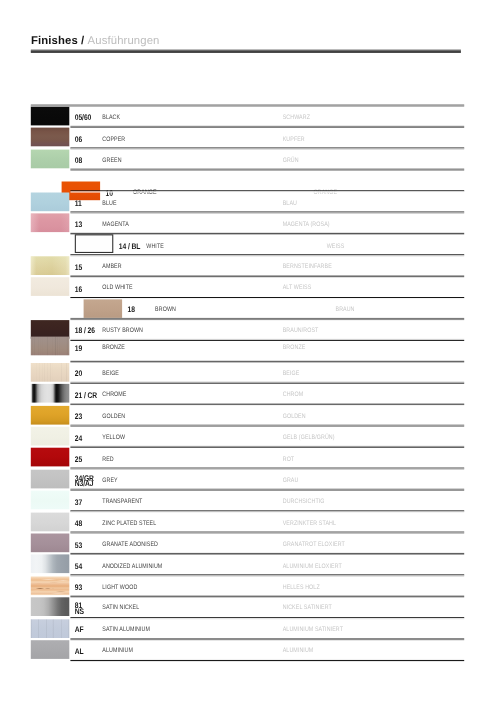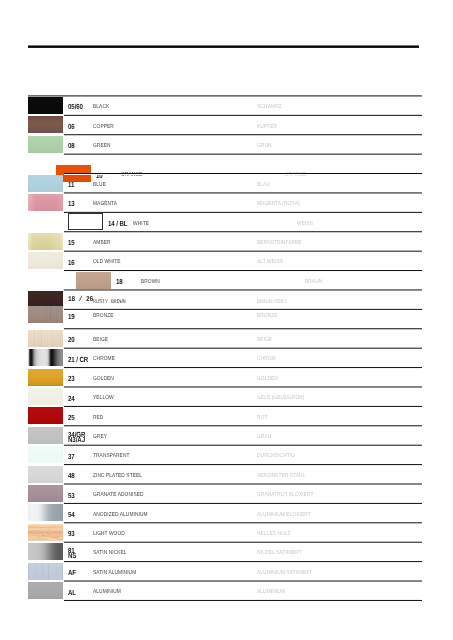--- a/index.html
+++ b/index.html
@@ -62,20 +62,21 @@
   .sw-satinnickel{background:linear-gradient(90deg,#c7c7c7 0%,#c5c5c5 22%,#bfbfbf 34%,#aeaeae 46%,#929292 58%,#757575 70%,#636363 80%,#5c5c5c 90%,#5a5a5a 100%) !important;}
   .sw-satinalu{background:linear-gradient(90deg,rgba(0,0,0,0.055) 0px,rgba(0,0,0,0.055) 0.5px,rgba(255,255,255,0.0) 1.2px,rgba(255,255,255,0.0) 6.4px,rgba(0,0,0,0.05) 7.0px,rgba(255,255,255,0.0) 7.8px,rgba(255,255,255,0.0) 13.6px,rgba(0,0,0,0.055) 14.2px,rgba(255,255,255,0.0) 15.0px,rgba(255,255,255,0.0) 19.6px,rgba(0,0,0,0.07) 20.3px,rgba(255,255,255,0.0) 21.2px,rgba(255,255,255,0.0) 27.4px,rgba(0,0,0,0.05) 28.0px,rgba(255,255,255,0.0) 28.8px,rgba(255,255,255,0.0) 33.8px,rgba(0,0,0,0.05) 34.4px,rgba(0,0,0,0.05) 34.9px),
               linear-gradient(180deg,#c7cfde 0%,#c2cbdb 50%,#c0c9da 100%) !important;}
   .sw-aluminium{background:linear-gradient(180deg,#aeaeb1 0%,#a9a9ac 55%,#a4a4a7 100%) !important;}
   
 </style>
 </head>
 <body>
 
 <div class="page">
+  <div class="header"><span class="t-en">Finishes</span><span class="t-sep"> / </span><span class="t-de">Ausführungen</span></div>
   <div class="header-rule" style="top: 45px; background: rgb(120, 120, 120);"></div>
   <div class="header-rule" style="top: 46px; background: rgb(8, 8, 8);"></div>
   <div class="header-rule" style="top: 47px; background: rgb(30, 30, 30);"></div>
   <div class="table" id="table">
     <div class="top-rule"></div>
     <div class="bottom-rule"></div>
   <div class="row" style="top: 95.92px;">
         <div class="sw sw-black"></div>
         <div class="code">05/60</div>
         <div class="en">BLACK</div>
@@ -128,21 +129,21 @@
         <div class="code">16</div>
         <div class="en">OLD WHITE</div>
         <div class="de">ALT WEISS</div>
       </div>
       <div class="row" style="top: 270.556px; margin-left: 48px;">
         <div class="sw sw-brown"></div>
         <div class="code">18</div>
         <div class="en">BROWN</div>
         <div class="de">BRAUN</div>
       </div>
-      <div class="row" style="top: 289.96px; font-family: Liberation Mono, monospace;">
+      <div class="row" style="top: 289.96px;">
         <div class="sw sw-rusty"></div>
         <div class="code">18 / 26</div>
         <div class="en">RUSTY BROWN</div>
         <div class="de">BRAUN/ROST</div>
       </div>
       <div class="row" style="top: 305px;">
         <div class="sw sw-bronze"></div>
         <div class="code">19</div>
         <div class="en">BRONZE</div>
         <div class="de">BRONZE</div>

